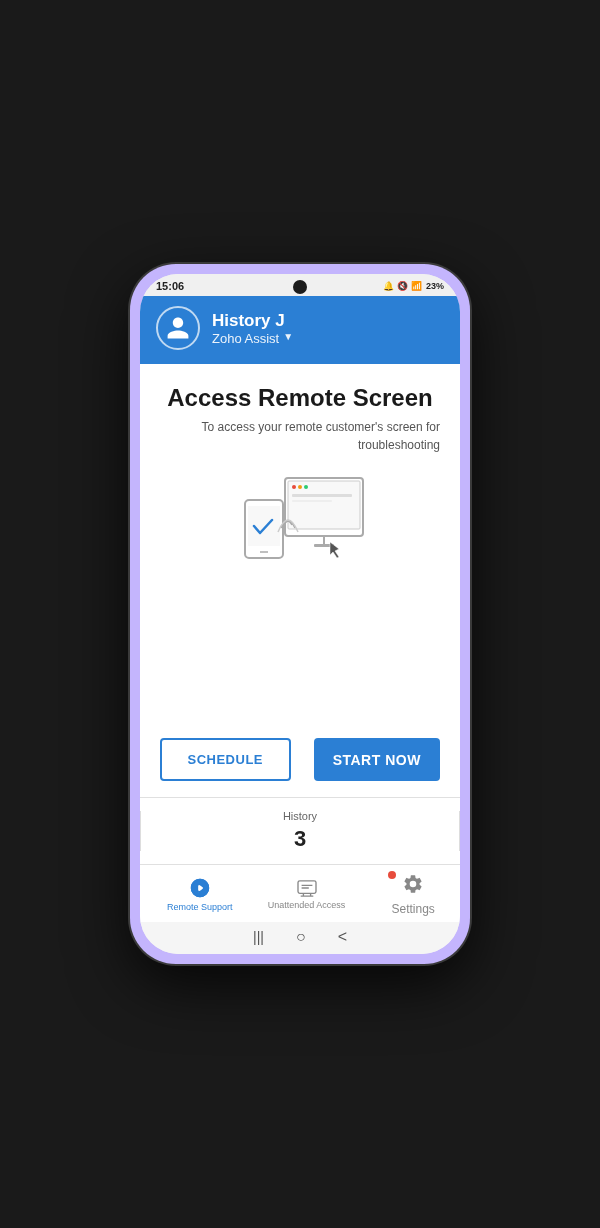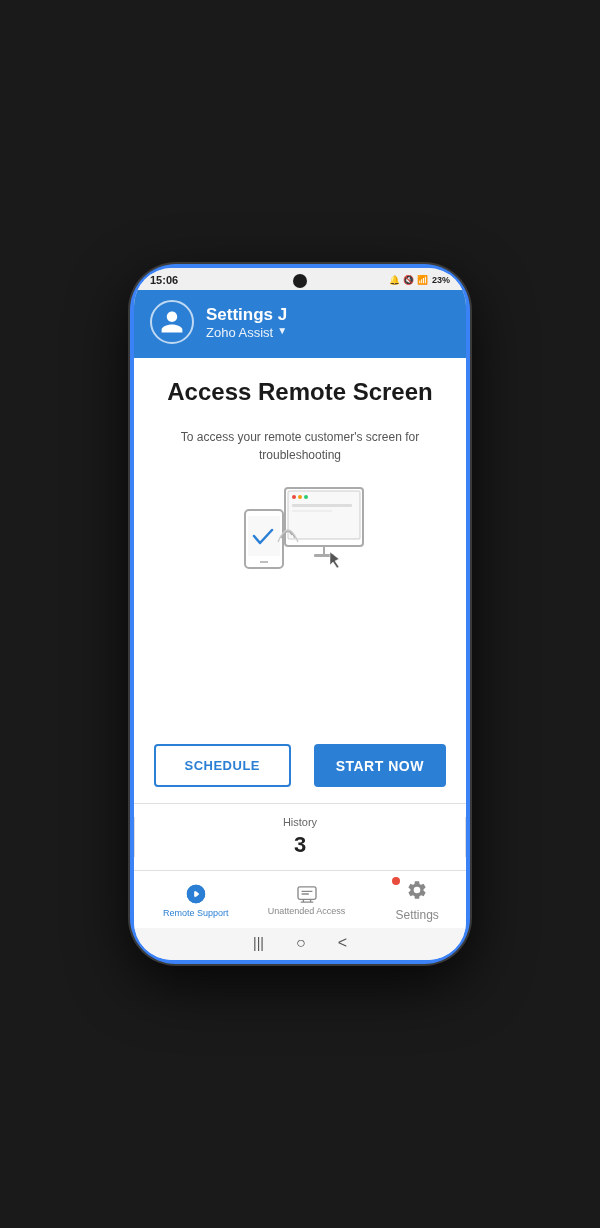--- a/index.html
+++ b/index.html
@@ -9,23 +9,23 @@
       display: flex;
       justify-content: center;
       align-items: center;
       min-height: 100vh;
       font-family: 'Segoe UI', Arial, sans-serif;
     }
 
     .phone-outer {
       width: 340px;
       height: 700px;
-      background: #3b82f6;
+      background: #c4b5fd;
       border-radius: 46px;
-      padding: 4px;
+      padding: 10px;
       box-shadow: 0 0 0 2px #3a3a3a, 0 20px 60px rgba(0,0,0,0.8);
       position: relative;
     }
 
     .phone-inner {
       width: 100%;
       height: 100%;
       background: #f0f0f0;
       border-radius: 38px;
       overflow: hidden;
@@ -142,24 +142,23 @@
       font-size: 24px;
       font-weight: 800;
       color: #1a1a1a;
       text-align: left;
       margin-bottom: 6px;
     }
 
     .card-subtitle {
       font-size: 12px;
       color: #555;
-      text-align: center;
+      text-align: right;
       line-height: 1.5;
       margin-bottom: 16px;
-      margin-top: 16px;
     }
 
     
     .illustration {
       width: 140px;
       height: 110px;
       margin: 0 auto 20px;
       position: relative;
     }
 
@@ -314,21 +313,21 @@
       </div>
     </div>
 
     <div class="app-header">
       <div class="avatar-circle">
         <svg width="26" height="26" viewBox="0 0 24 24" fill="white">
           <path d="M12 12c2.7 0 4.8-2.1 4.8-4.8S14.7 2.4 12 2.4 7.2 4.5 7.2 7.2 9.3 12 12 12zm0 2.4c-3.2 0-9.6 1.6-9.6 4.8v2.4h19.2v-2.4c0-3.2-6.4-4.8-9.6-4.8z"></path>
         </svg>
       </div>
       <div class="header-text">
-        <span class="header-name">Settings J</span>
+        <span class="header-name">History J</span>
         <span class="header-app">
           <span>Zoho Assist</span>
           <span class="dropdown-arrow">▼</span>
         </span>
       </div>
     </div>
 
     <div class="main-content">
 
       <div class="access-card">

